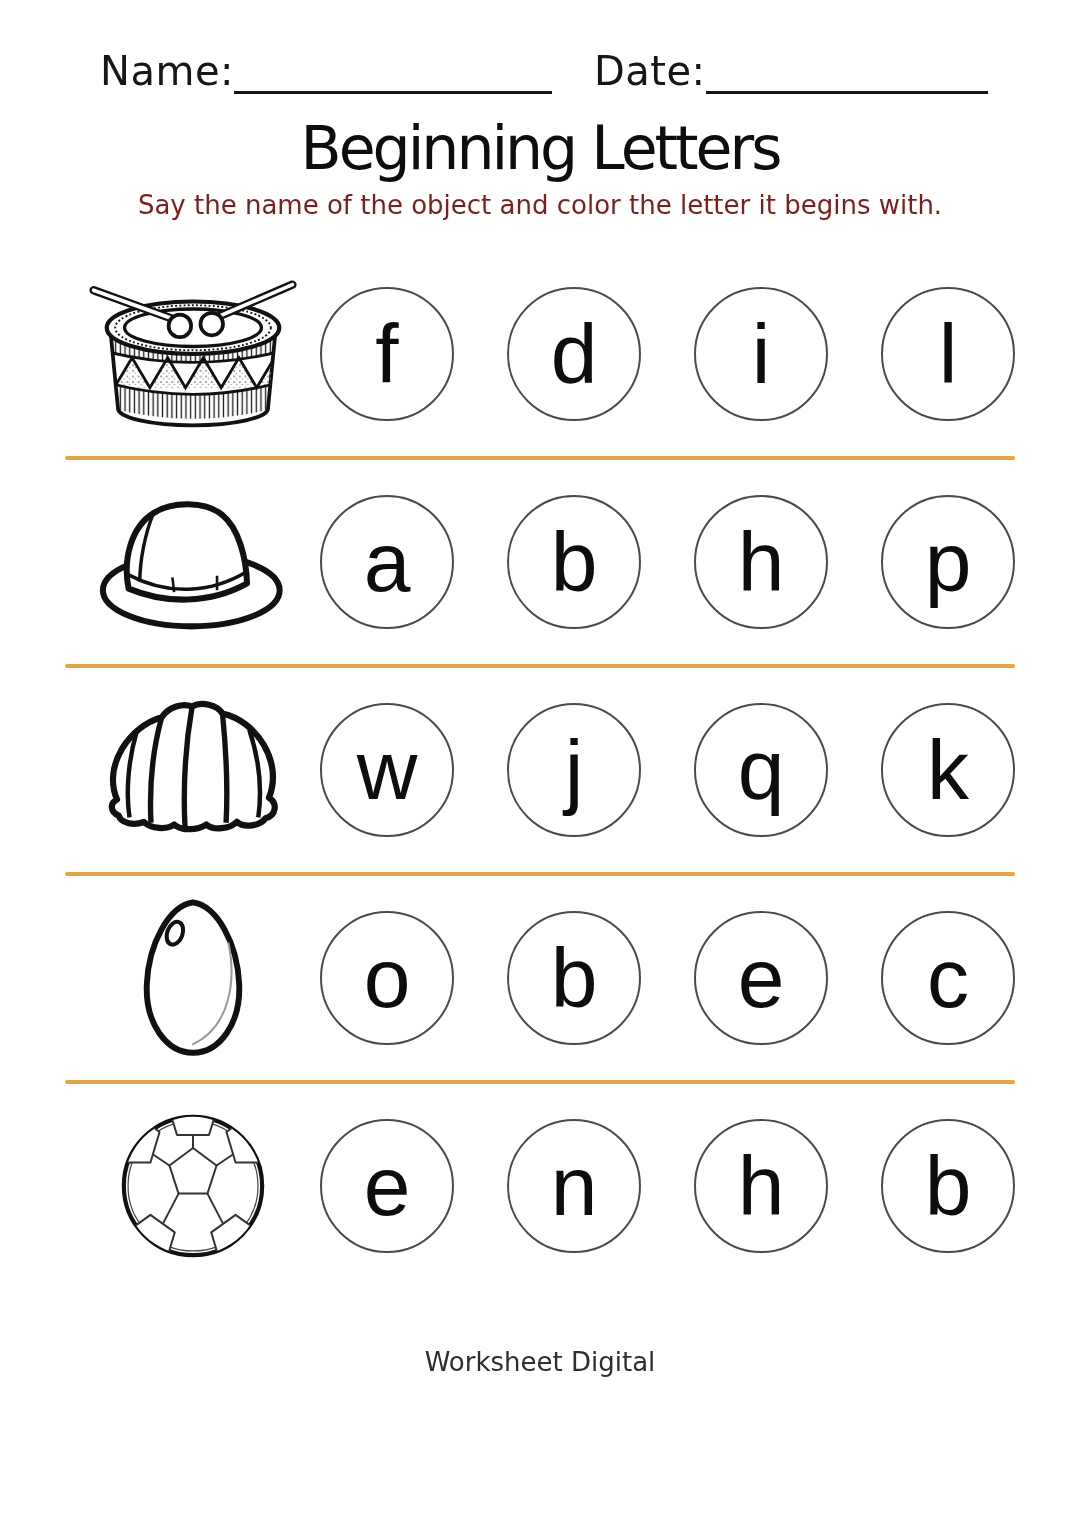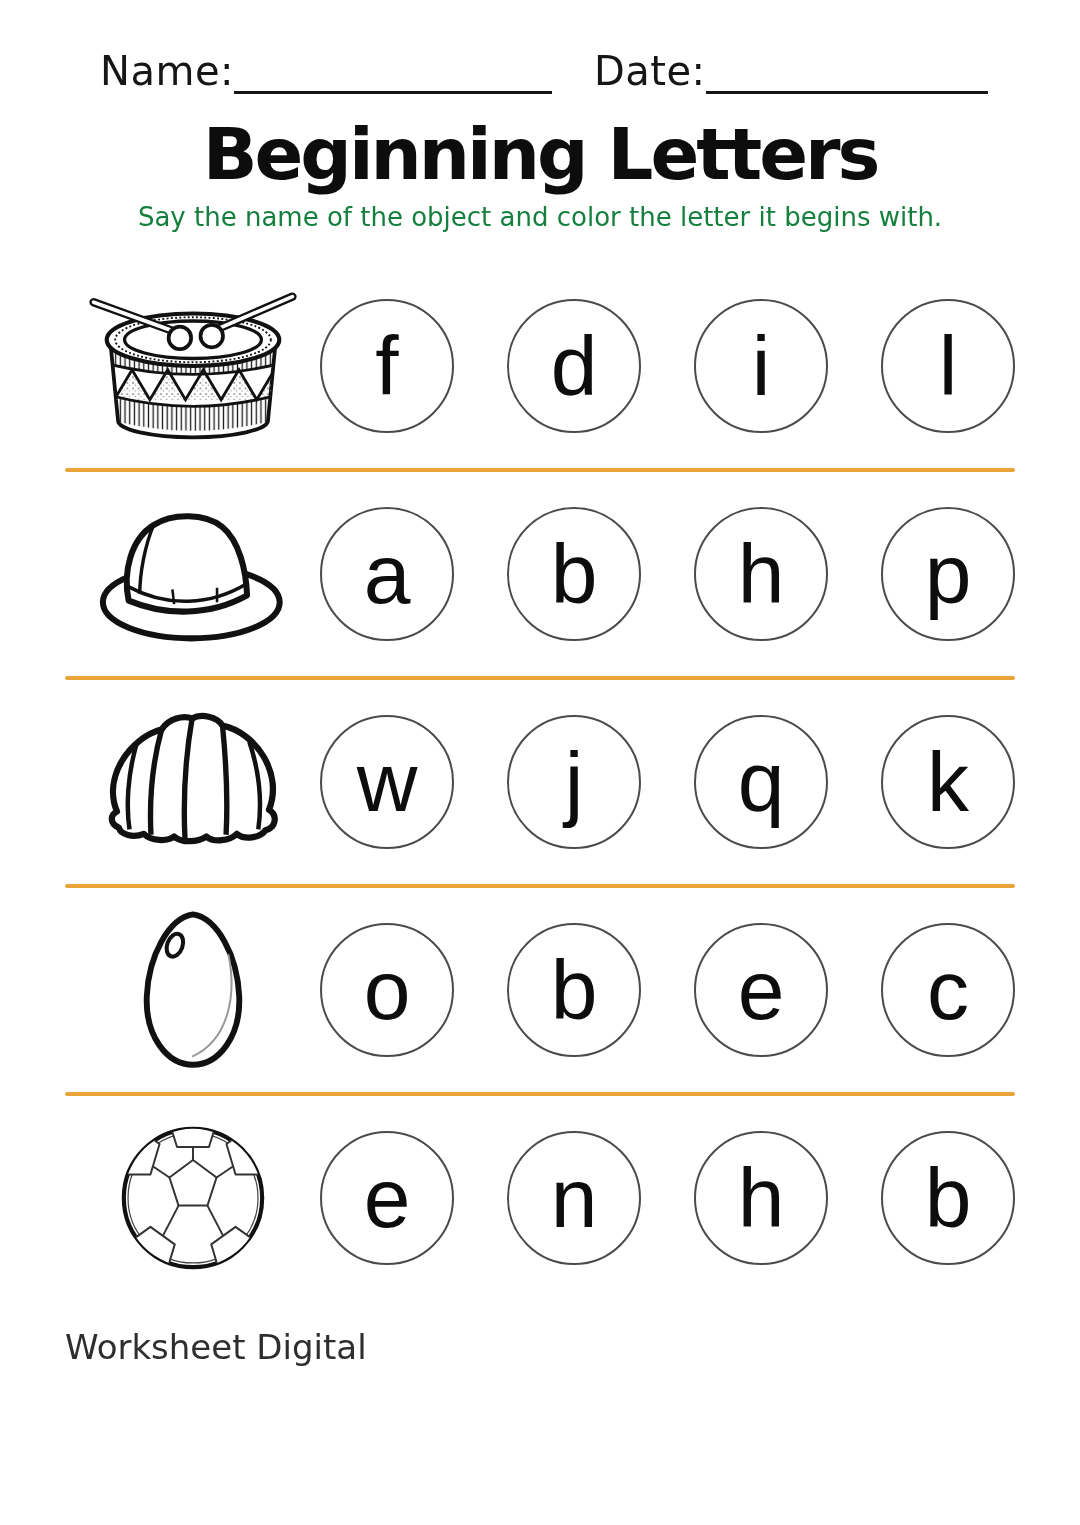--- a/index.html
+++ b/index.html
@@ -10,34 +10,34 @@
     padding:44px 65px 0 65px;overflow:hidden;position:relative;border-radius:12px;
     --divider:#EBA33C; --circle:#4B4B4B;
   }
   .fields-row{display:flex;align-items:flex-end;margin:4px 0 24px 0;padding-left:35px;}
   .field{display:flex;align-items:flex-end;}
   .field-label{font-size:40px;font-weight:500;letter-spacing:.5px;color:#161616;}
   .field-line{display:inline-block;border-bottom:3px solid #161616;height:40px;}
   .name-line{width:318px;}
   .date-field{margin-left:42px;text-align:right;}
   .date-line{width:282px;}
-  .title{font-size:72px;font-weight:bold;text-align:center;margin:8px 0 12px 0;
+  .title{font-size:60px;font-weight:normal;text-align:center;margin:8px 0 12px 0;
          letter-spacing:-3px;line-height:1;color:#0d0d0d;}
-  .instructions{font-size:26px;text-align:center;margin:0 0 34px 0;color:#15803d;}
+  .instructions{font-size:26px;text-align:center;margin:0 0 34px 0;color:#7f1d1d;}
   .row{height:200px;display:flex;align-items:center;}
   .object{width:255px;flex-shrink:0;display:flex;justify-content:center;align-items:center;}
   .choices{flex:1;display:flex;justify-content:space-between;align-items:center;}
   .letter-circle{
     width:134px;height:134px;box-sizing:border-box;
     border:2.5px solid var(--circle);border-radius:50%;
     display:flex;align-items:center;justify-content:center;background:#fff;cursor:pointer;
   }
   .letter{font-family:"Liberation Sans",sans-serif;font-size:84px;color:#0d0d0d;line-height:1;}
   .divider{height:4px;background:var(--divider);border-radius:2px;margin:2px 0;}
-  .footer{text-align:left;margin-top:29px;font-size:34px;color:#2e2e2e;}
+  .footer{text-align:center;margin-top:61px;font-size:26px;color:#2e2e2e;}
   svg{display:block;}
 </style>
 </head>
 <body>
 
 <div class="page" style="--divider: #EBA33C; --circle: #4B4B4B;">
 
   <div class="fields-row">
     <div class="field name-field">
       <span class="field-label">Name:</span>

